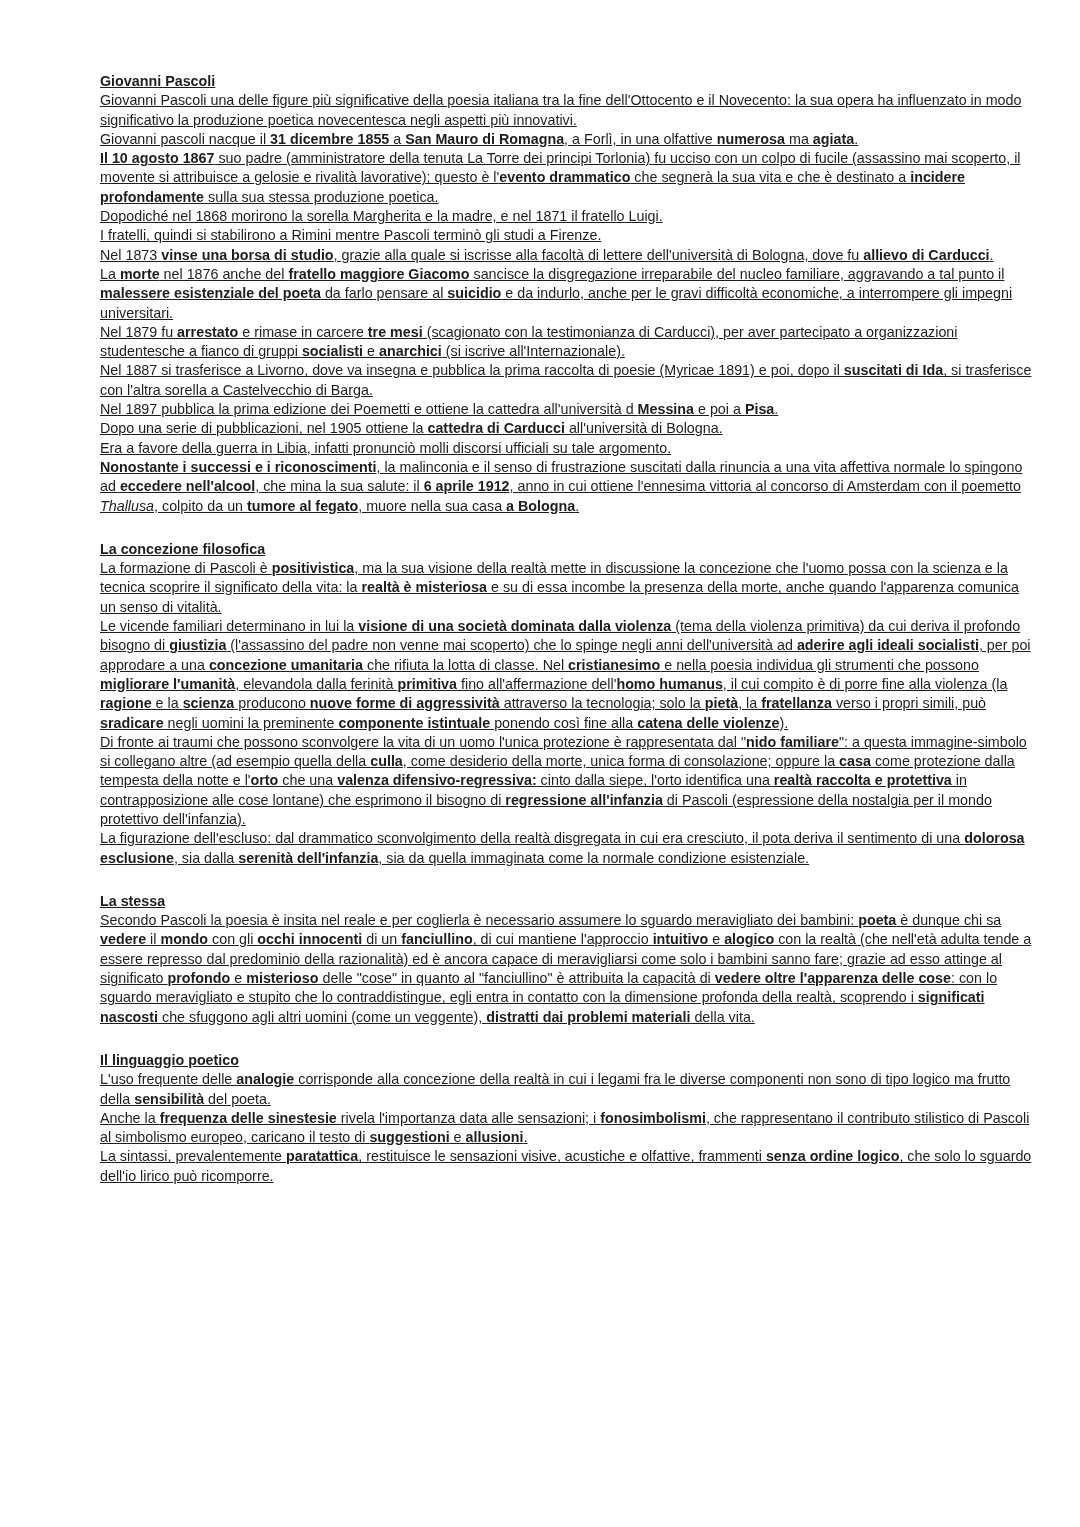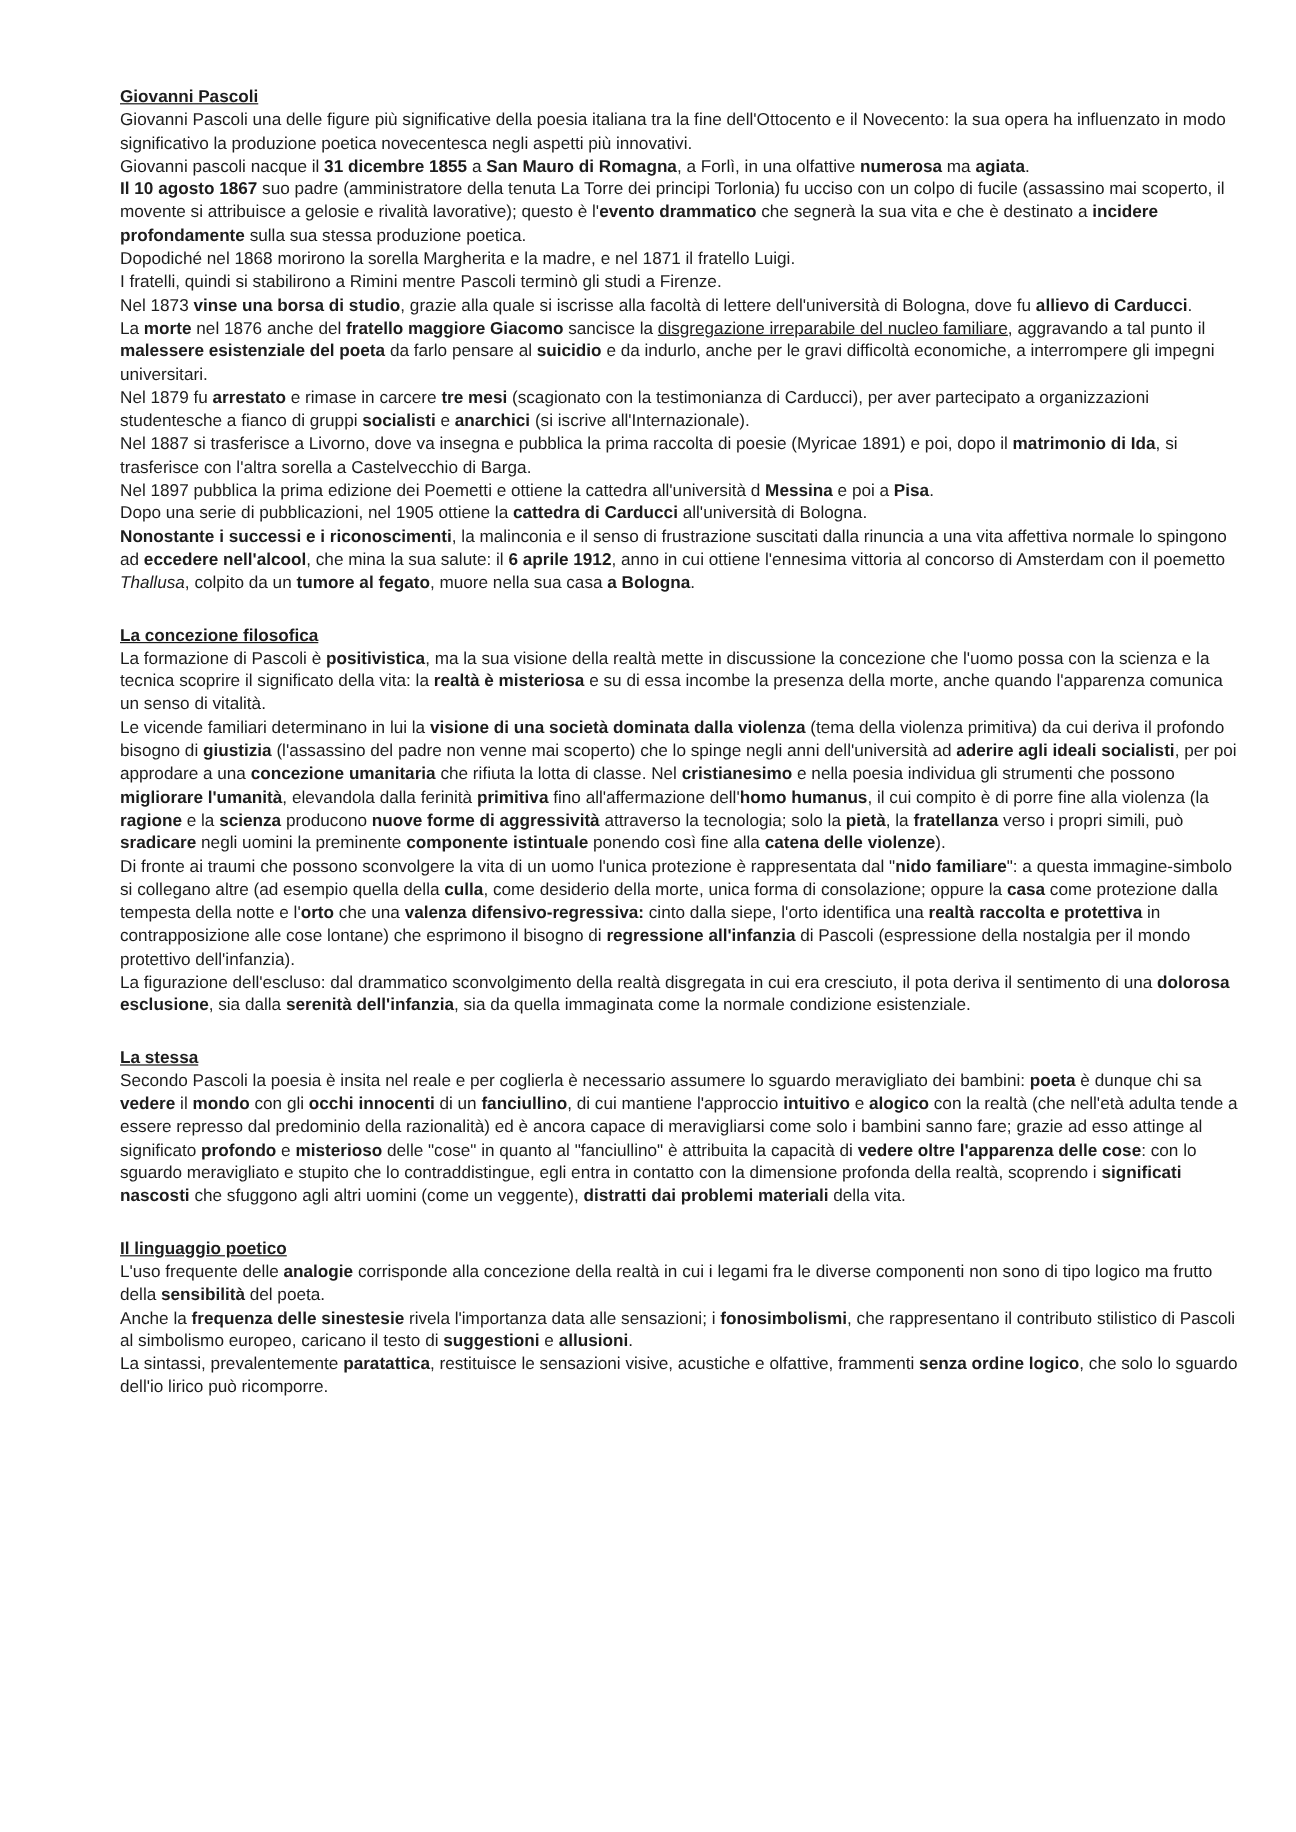--- a/index.html
+++ b/index.html
@@ -27,43 +27,45 @@
     line-height: 19.3px;
     font-weight: bold;
     text-decoration: underline;
     margin: 0;
     padding: 0;
   }
   .para {
     margin: 0;
     padding: 0;
     text-align: left;
+    text-decoration: underline;
   }
   .b { font-weight: bold; }
   .i { font-style: italic; }
   .u { text-decoration: underline; }
 </style>
 </head>
 <body>
 
 <main class="page">
   <div id="doc">
       <section class="doc-section">
         <h2 class="heading">Giovanni Pascoli</h2>
         <p class="para"><span>Giovanni Pascoli una delle figure più significative della poesia italiana tra la fine dell'Ottocento e il Novecento: la sua opera ha influenzato in modo significativo la produzione poetica novecentesca negli aspetti più innovativi.</span></p>
         <p class="para"><span>Giovanni pascoli nacque il </span><span class="b">31 dicembre 1855</span><span> a </span><span class="b">San Mauro di Romagna</span><span>, a Forlì, in una olfattive </span><span class="b">numerosa</span><span> ma </span><span class="b">agiata</span><span>.</span></p>
         <p class="para"><span class="b">Il </span><span class="b">10 agosto 1867</span><span> suo padre (amministratore della tenuta La Torre dei principi Torlonia) fu ucciso con un colpo di fucile (assassino mai scoperto, il movente si attribuisce a gelosie e rivalità lavorative); questo è l'</span><span class="b">evento drammatico</span><span> che segnerà la sua vita e che è destinato a </span><span class="b">incidere profondamente</span><span> sulla sua stessa produzione poetica.</span></p>
         <p class="para"><span>Dopodiché nel 1868 morirono la sorella Margherita e la madre, e nel 1871 il fratello Luigi.</span></p>
         <p class="para"><span>I fratelli, quindi si stabilirono a Rimini mentre Pascoli terminò gli studi a Firenze.</span></p>
         <p class="para"><span>Nel 1873 </span><span class="b">vinse una borsa di studio</span><span>, grazie alla quale si iscrisse alla facoltà di lettere dell'università di Bologna, dove fu </span><span class="b">allievo di Carducci</span><span>.</span></p>
         <p class="para"><span>La </span><span class="b">morte</span><span> nel 1876 anche del </span><span class="b">fratello maggiore Giacomo</span><span> sancisce la </span><span class="u">disgregazione irreparabile del nucleo familiare</span><span>, aggravando a tal punto il </span><span class="b">malessere esistenziale del poeta</span><span> da farlo pensare al </span><span class="b">suicidio</span><span> e da indurlo, anche per le gravi difficoltà economiche, a interrompere gli impegni universitari.</span></p>
         <p class="para"><span>Nel 1879 fu </span><span class="b">arrestato</span><span> e rimase in carcere </span><span class="b">tre mesi</span><span> (scagionato con la testimonianza di Carducci), per aver partecipato a organizzazioni studentesche a fianco di gruppi </span><span class="b">socialisti</span><span> e </span><span class="b">anarchici</span><span> (si iscrive all'Internazionale).</span></p>
-        <p class="para"><span>Nel 1887 si trasferisce a Livorno, dove va insegna e pubblica la prima raccolta di poesie (Myricae 1891) e poi, dopo il </span><span class="b">matrimonio di Ida</span><span>, si trasferisce con l'altra sorella a Castelvecchio di Barga.</span></p>
+        <p class="para"><span>Nel 1887 si trasferisce a Livorno, dove va insegna e pubblica la prima raccolta di poesie (Myricae 1891) e poi, dopo il </span><span class="b">suscitati di Ida</span><span>, si trasferisce con l'altra sorella a Castelvecchio di Barga.</span></p>
         <p class="para"><span>Nel 1897 pubblica la prima edizione dei Poemetti e ottiene la cattedra all'università d </span><span class="b">Messina</span><span> e poi a </span><span class="b">Pisa</span><span>.</span></p>
         <p class="para"><span>Dopo una serie di pubblicazioni, nel 1905 ottiene la </span><span class="b">cattedra di Carducci</span><span> all'università di Bologna.</span></p>
+        <p class="para"><span>Era a favore della guerra in Libia, infatti pronunciò molli discorsi ufficiali su tale argomento.</span></p>
         <p class="para"><span class="b">Nonostante i successi e i riconoscimenti</span><span>, la malinconia e il senso di frustrazione suscitati dalla rinuncia a una vita affettiva normale lo spingono ad </span><span class="b">eccedere nell'alcool</span><span>, che mina la sua salute: il </span><span class="b">6 aprile 1912</span><span>, anno in cui ottiene l'ennesima vittoria al concorso di Amsterdam con il poemetto </span><span class="i">Thallusa</span><span>, colpito da un </span><span class="b">tumore al fegato</span><span>, muore nella sua casa </span><span class="b">a Bologna</span><span>.</span></p>
       </section>
       <section class="doc-section">
         <h2 class="heading">La concezione filosofica</h2>
         <p class="para"><span>La formazione di Pascoli è </span><span class="b">positivistica</span><span>, ma la sua visione della realtà mette in discussione la concezione che l'uomo possa con la scienza e la tecnica scoprire il significato della vita: la </span><span class="b">realtà è misteriosa</span><span> e su di essa incombe la presenza della morte, anche quando l'apparenza comunica un senso di vitalità.</span></p>
         <p class="para"><span>Le vicende familiari determinano in lui la </span><span class="b">visione di una società dominata dalla violenza</span><span> (tema della violenza primitiva) da cui deriva il profondo bisogno di </span><span class="b">giustizia</span><span> (l'assassino del padre non venne mai scoperto) che lo spinge negli anni dell'università ad </span><span class="b">aderire agli ideali socialisti</span><span>, per poi approdare a una </span><span class="b">concezione umanitaria</span><span> che rifiuta la lotta di classe. Nel </span><span class="b">cristianesimo</span><span> e nella poesia individua gli strumenti che possono </span><span class="b">migliorare l'umanità</span><span>, elevandola dalla ferinità </span><span class="b">primitiva</span><span> fino all'affermazione dell'</span><span class="b">homo humanus</span><span>, il cui compito è di porre fine alla violenza (la </span><span class="b">ragione</span><span> e la </span><span class="b">scienza</span><span> producono </span><span class="b">nuove forme di aggressività</span><span> attraverso la tecnologia; solo la </span><span class="b">pietà</span><span>, la </span><span class="b">fratellanza</span><span> verso i propri simili, può </span><span class="b">sradicare</span><span> negli uomini la preminente </span><span class="b">componente istintuale</span><span> ponendo così fine alla </span><span class="b">catena delle violenze</span><span>).</span></p>
         <p class="para"><span>Di fronte ai traumi che possono sconvolgere la vita di un uomo l'unica protezione è rappresentata dal "</span><span class="b">nido familiare</span><span>": a questa immagine-simbolo si collegano altre (ad esempio quella della </span><span class="b">culla</span><span>, come desiderio della morte, unica forma di consolazione; oppure la </span><span class="b">casa</span><span> come protezione dalla tempesta della notte e l'</span><span class="b">orto</span><span> che una </span><span class="b">valenza difensivo-regressiva:</span><span> cinto dalla siepe, l'orto identifica una </span><span class="b">realtà raccolta e protettiva</span><span> in contrapposizione alle cose lontane) che esprimono il bisogno di </span><span class="b">regressione all'infanzia</span><span> di Pascoli (espressione della nostalgia per il mondo protettivo dell'infanzia).</span></p>
         <p class="para"><span>La figurazione dell'escluso: dal drammatico sconvolgimento della realtà disgregata in cui era cresciuto, il pota deriva il sentimento di una </span><span class="b">dolorosa esclusione</span><span>, sia dalla </span><span class="b">serenità dell'infanzia</span><span>, sia da quella immaginata come la normale condizione esistenziale.</span></p>
       </section>
       <section class="doc-section">

